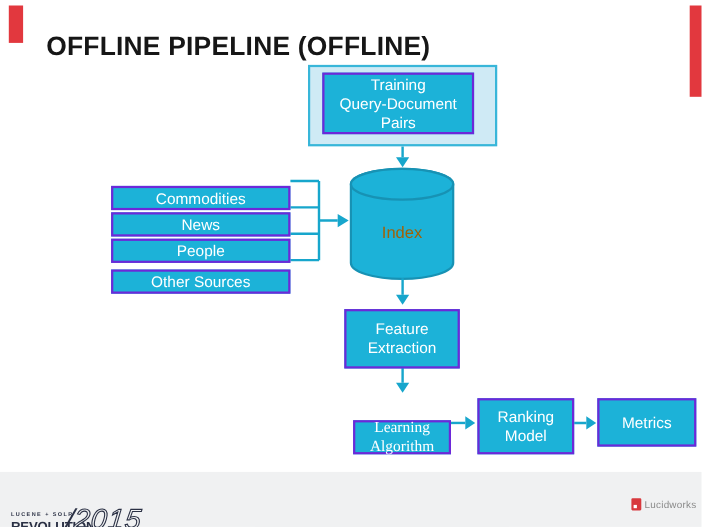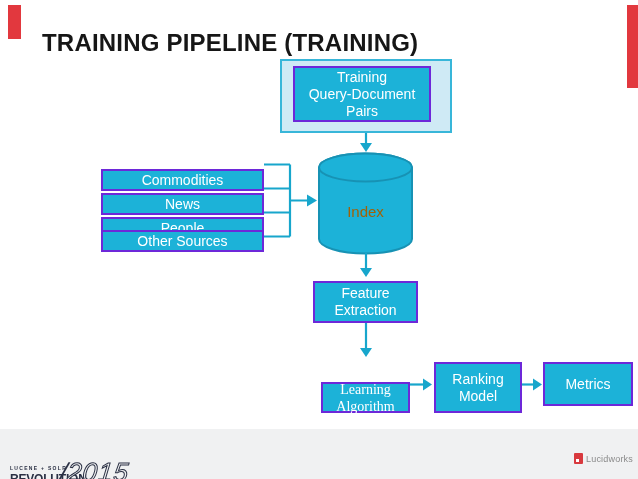--- a/index.html
+++ b/index.html
@@ -25,27 +25,27 @@
     display:flex;align-items:center;justify-content:center;text-align:center;
     font-size:14px;line-height:17px;
   }
   .box span{white-space:pre-line;}
   .outer-box{
     position:absolute;left:280px;top:59px;width:172px;height:74px;
     background:#cfeaf5;border:2px solid #38b6d9;
   }
   .inner-box{left:293px;top:66px;width:138px;height:56px;}
   .src-box{left:101px;width:163px;height:22px;font-size:14px;margin-top:16px;}
-  .src-0{top:153px;} .src-1{top:177px;} .src-2{top:201px;} .src-3{top:214px;justify-content:center;}
+  .src-0{top:153px;} .src-1{top:177px;} .src-2{top:201px;} .src-3{top:229px;justify-content:center;}
   .cyl-label{
     position:absolute;left:319px;top:196px;width:93px;height:30px;
     display:flex;align-items:center;justify-content:center;
     color:#a16207;font-size:15px;
   }
-  .feature-box{left:313px;top:281px;width:105px;height:42px;justify-content:center;}
+  .feature-box{left:313px;top:281px;width:105px;height:54px;justify-content:center;}
   .la-box{left:321px;top:382px;width:89px;height:31px;font-family:Liberation Serif, serif;}
   .rm-box{left:434px;top:362px;width:88px;height:51px;}
   .metrics-box{left:543px;top:362px;width:90px;height:44px;}
   
   .footer-band{position:absolute;left:0;top:429px;width:638px;height:50px;background:#f0f1f2;}
   .footer-left{position:absolute;left:10px;top:445px;width:130px;height:30px;color:#2a3044;margin-top:20px;}
   .conf-tagline{font-size:5px;font-weight:bold;letter-spacing:1.3px;line-height:6px;}
   .conf-name{font-size:12px;font-weight:bold;letter-spacing:-.2px;line-height:13px;margin-top:2px;}
   .conf-year{
     position:absolute;left:50px;top:-6px;font-size:26px;line-height:26px;
@@ -63,21 +63,21 @@
   .brand-text{font-size:9px;color:#8a8a8a;letter-spacing:.2px;}
 </style>
 </head>
 <body>
 
 <div class="slide">
 
   <div class="accent accent-left"></div>
   <div class="accent accent-right"></div>
 
-  <h1 class="title">TRAINING PIPELINE (TRAINING)</h1>
+  <h1 class="title">OFFLINE PIPELINE (OFFLINE)</h1>
 
   <svg class="connectors" viewBox="0 0 638 479">
 
     <g>
       <path d="M319 167.5 A46.5 14 0 0 1 412 167.5 L412 239 A46.5 14.5 0 0 1 319 239 Z" fill="#1cb2d8" stroke="#1792b4" stroke-width="2"></path>
       <ellipse cx="365.5" cy="167.5" rx="46.5" ry="14" fill="#1cb2d8" stroke="#1792b4" stroke-width="2"></ellipse>
     </g>
 
     <path d="M366 133 V143" stroke="#17a6cc" stroke-width="2.2" fill="none"></path>
     <polygon points="360,143 372,143 366,152" fill="#17a6cc"></polygon>

